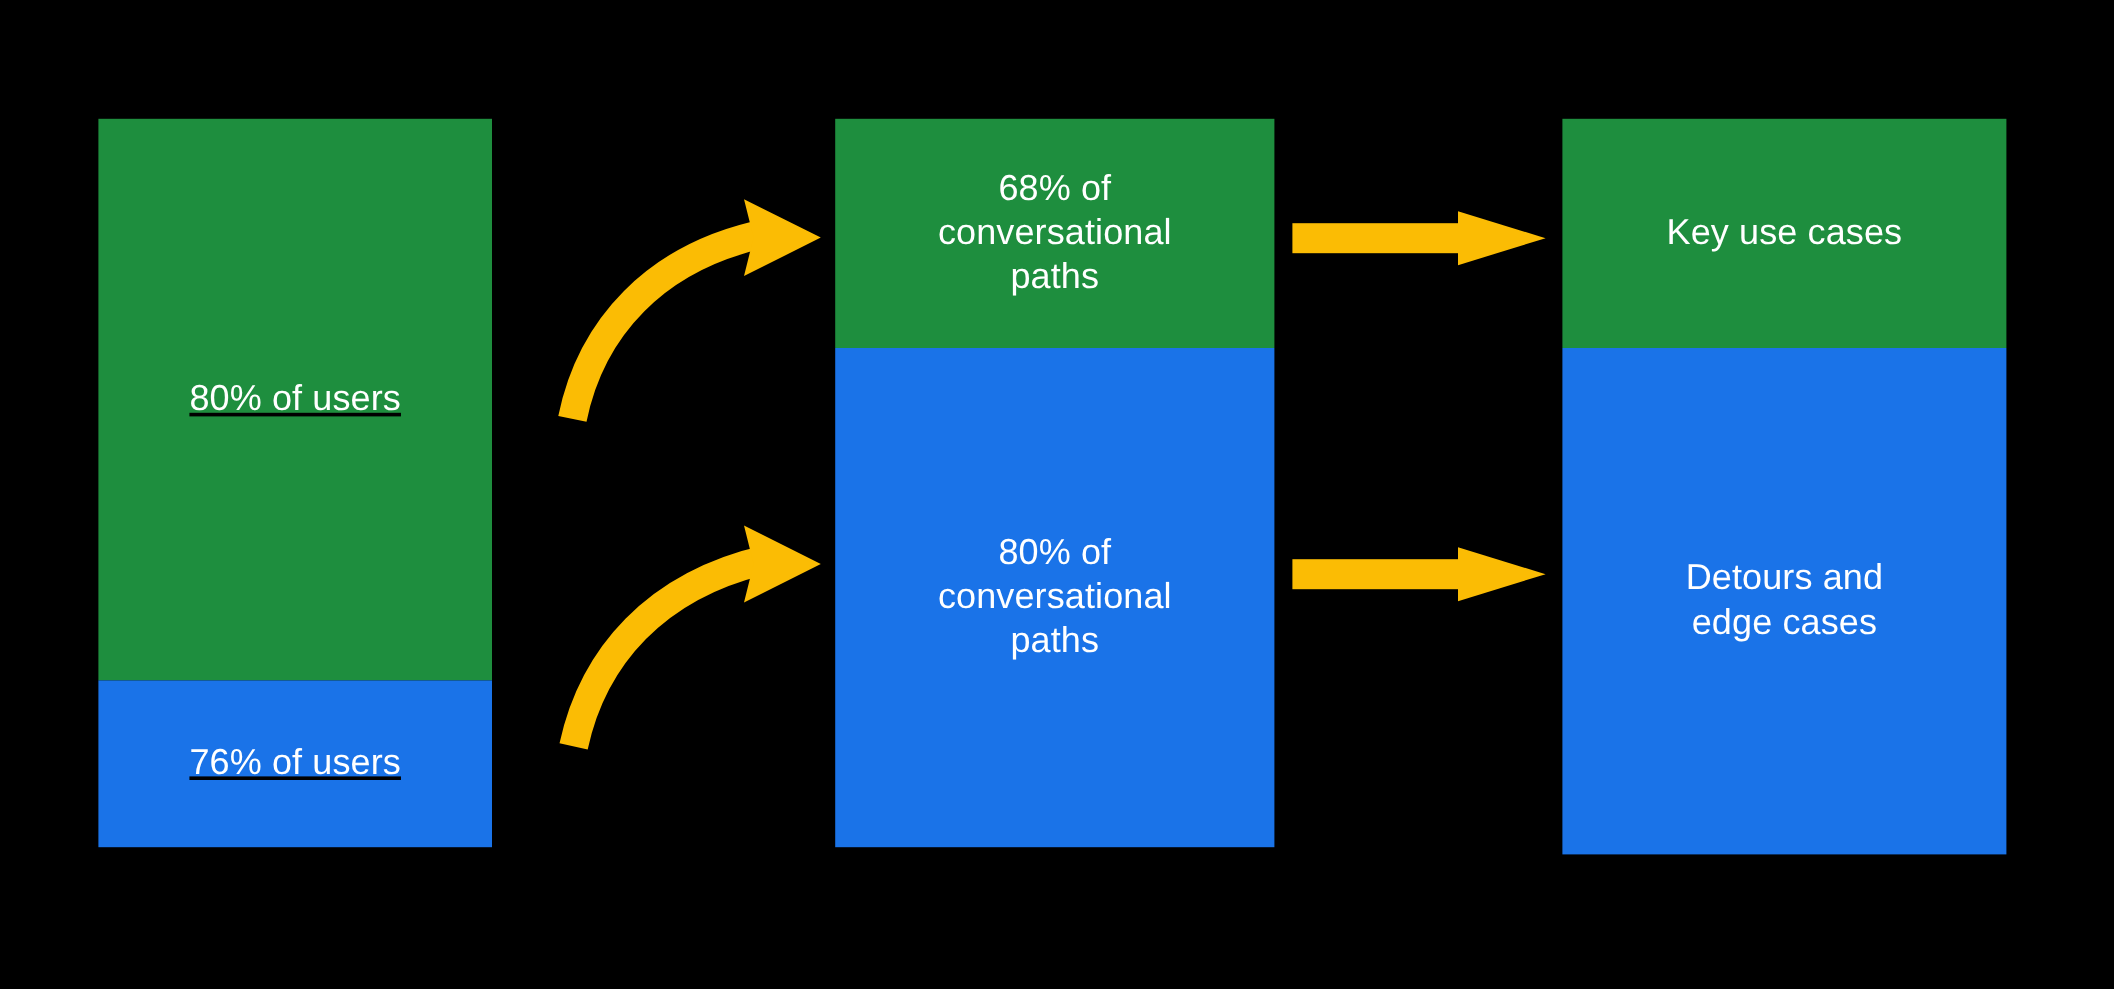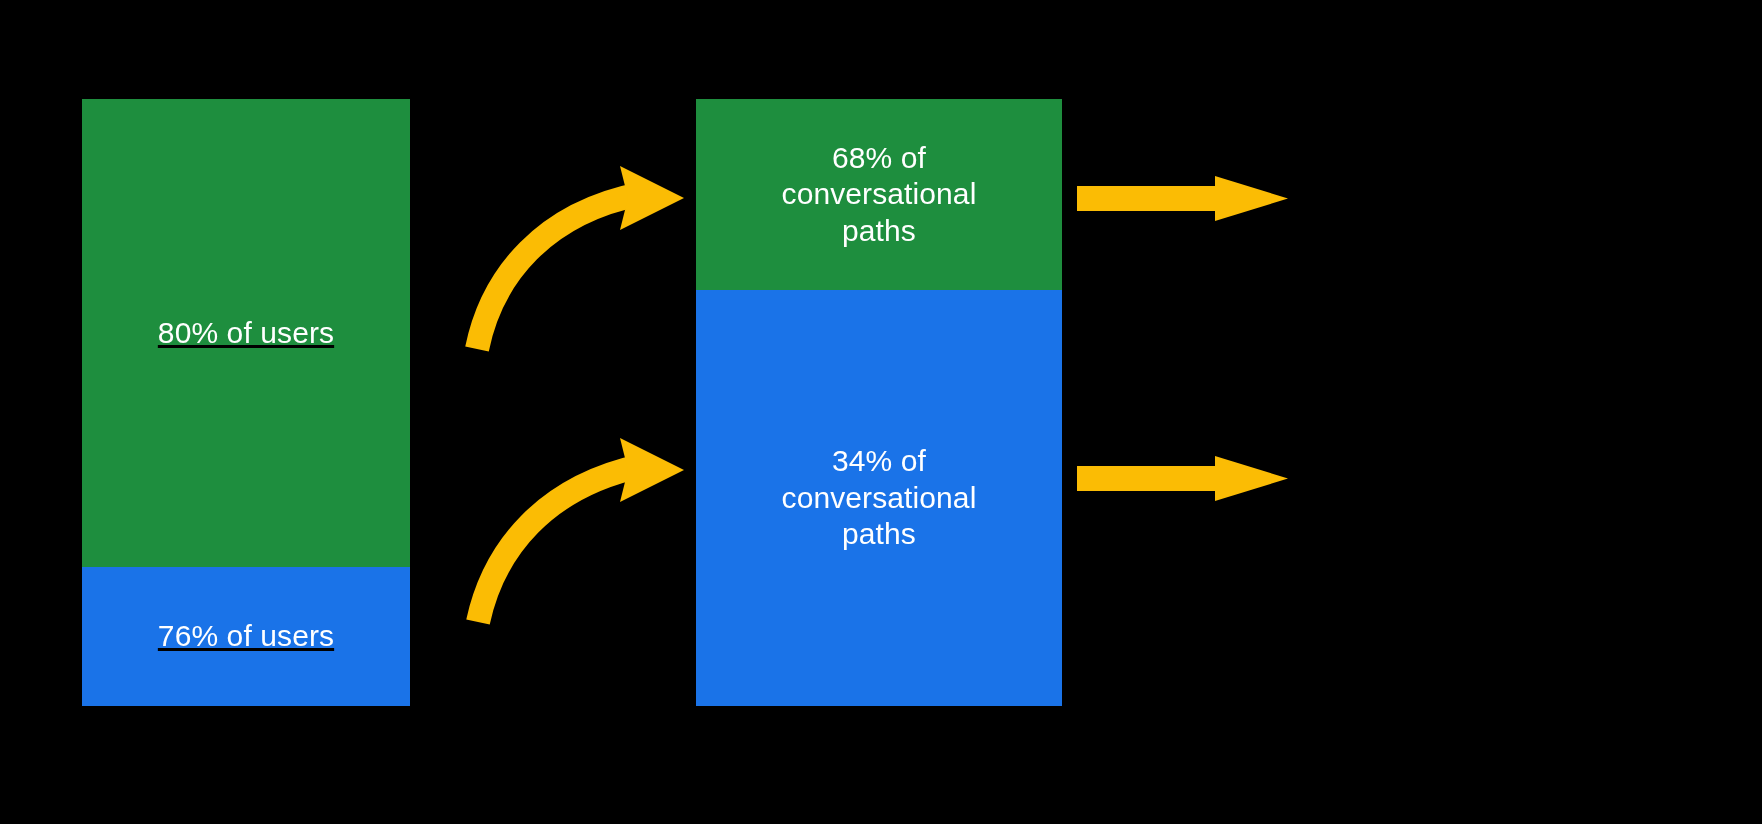--- a/index.html
+++ b/index.html
@@ -81,26 +81,35 @@
     </div>
   </div>
 
   <div class="column" id="column-paths">
     <div class="seg green">
       <span class="seg-label">68% of
 conversational
 paths</span>
     </div>
     <div class="seg blue">
-      <span class="seg-label">34% of
+      <span class="seg-label">80% of
 conversational
 paths</span>
     </div>
   </div>
 
+  <div class="column" id="column-outcomes">
+    <div class="seg green">
+      <span class="seg-label">Key use cases</span>
+    </div>
+    <div class="seg blue">
+      <span class="seg-label">Detours and
+edge cases</span>
+    </div>
+  </div>
 
   <svg id="arrows" viewBox="0 0 1762 824" width="1762" height="824">
 
     <g>
       <path d="M 477,349 C 492,275 545,213 640,194" fill="none" stroke="#FBBC04" stroke-width="24" stroke-linecap="butt"></path>
       <polygon points="620,166 684,198 620,230 628,198" fill="#FBBC04"></polygon>
     </g>
 
     <g>
       <path d="M 478,622 C 494,548 546,487 640,466" fill="none" stroke="#FBBC04" stroke-width="24" stroke-linecap="butt"></path>

